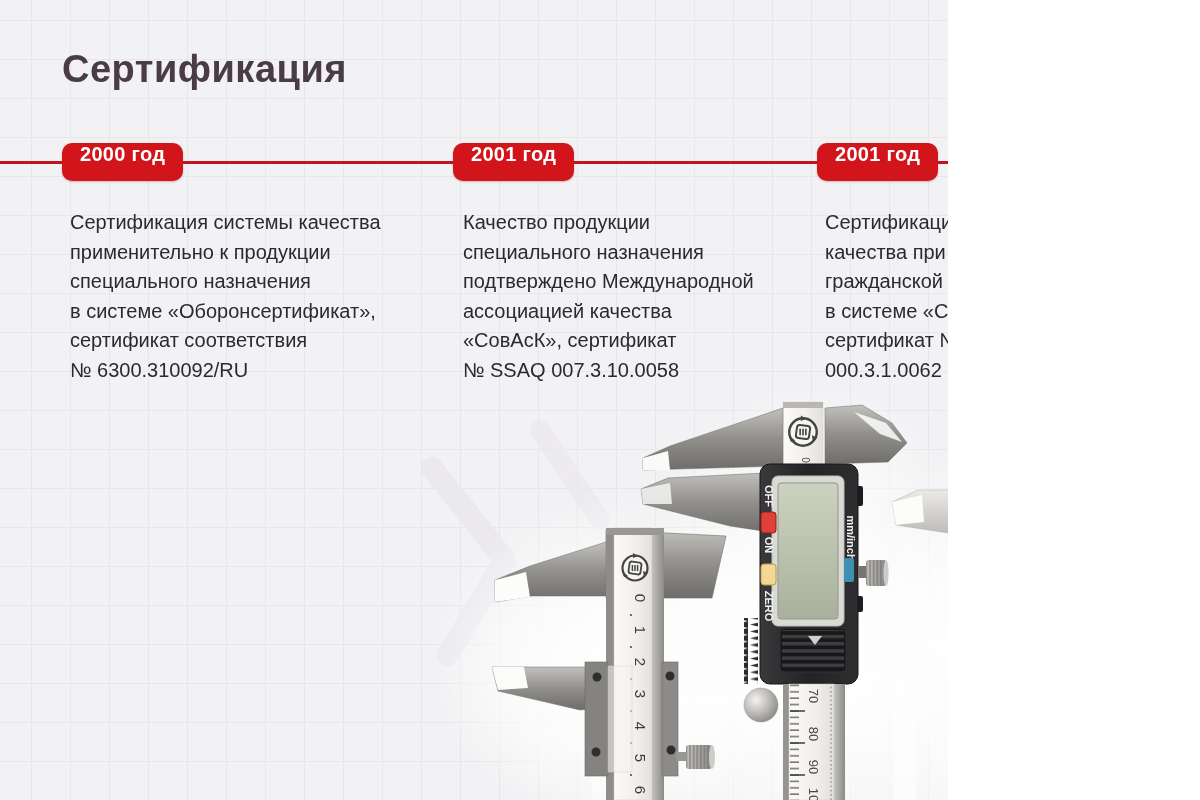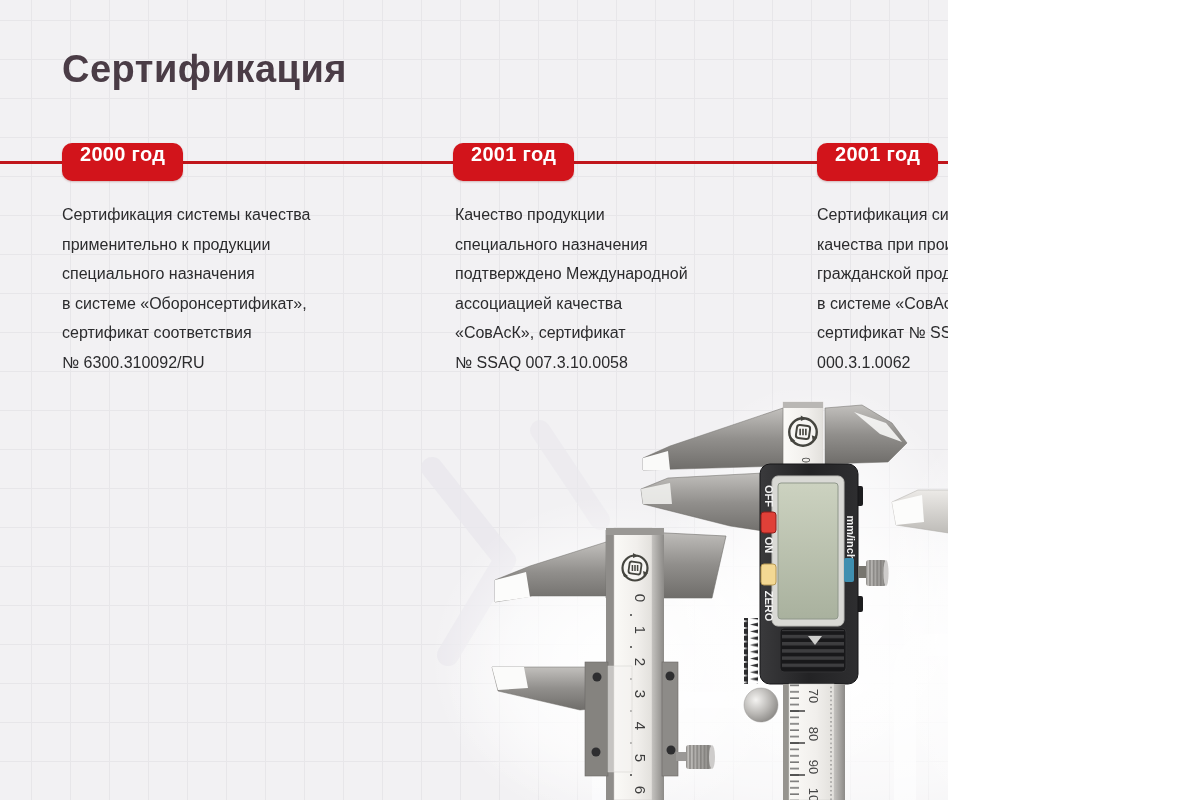--- a/index.html
+++ b/index.html
@@ -25,22 +25,22 @@
     position:absolute;top:143px;height:38px;border-radius:10px;
     background:#d2141b;color:#ffffff;font-size:20px;font-weight:700;
     display:flex;align-items:flex-start;justify-content:center;
     padding:0 18px;box-sizing:border-box;letter-spacing:.3px;
     box-shadow:0 1px 2px rgba(120,10,12,.25);
   }
   .badge-1{left:62px;min-width:113px;}
   .badge-2{left:453px;min-width:112px;}
   .badge-3{left:817px;min-width:112px;}
   .desc{
-    position:absolute;top:200px;width:385px;margin:0;
-    font-size:16px;line-height:29.5px;color:#2b2b2d;white-space:pre-line;
+    position:absolute;top:200px;width:385px;margin:8px;
+    font-size:20px;line-height:29.5px;color:#2b2b2d;white-space:pre-line;
   }
   .desc-1{left:62px;}
   .desc-2{left:455px;}
   .desc-3{left:817px;}
   .photo{position:absolute;left:430px;top:390px;}
   svg text{font-family:"Liberation Sans", sans-serif;}
 </style>
 </head>
 <body>
 

